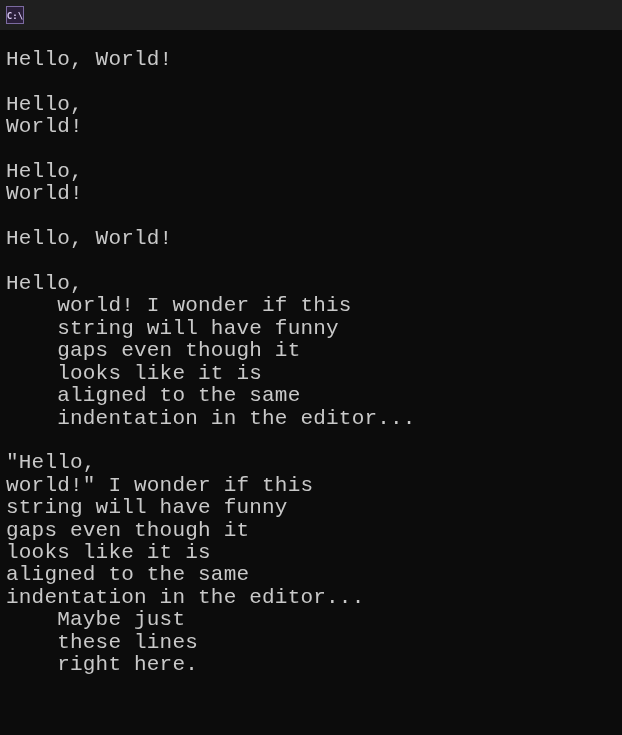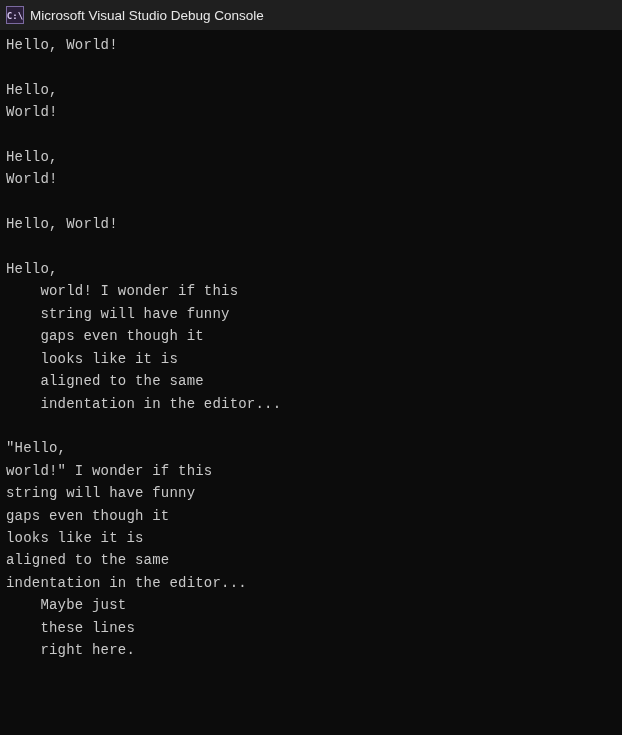--- a/index.html
+++ b/index.html
@@ -21,40 +21,39 @@
       height: 18px;
       flex-shrink: 0;
     }
     .title {
       color: #e8e8e8;
       font-family: "Segoe UI", Tahoma, sans-serif;
       font-size: 13.5px;
       white-space: nowrap;
     }
     .console {
-      padding: 4px 6px 6px 6px;
+      padding: 19px 6px 6px 6px;
       color: #c9c9c9;
-      font-size: 14px;
+      font-size: 21px;
       line-height: 22.4px;
       white-space: pre;
       font-family: Consolas, 'Courier New', monospace;
       letter-spacing: 0.2px;
     }
   </style>
 </head>
 <body>
 
 <div class="titlebar">
   <span class="app-icon">
     <svg viewBox="0 0 18 18" width="18" height="18">
       <rect x="0.5" y="0.5" width="17" height="17" fill="#2b1f3a" stroke="#7b6aa0" stroke-width="1"></rect>
       <text x="9" y="12.5" text-anchor="middle" font-family="Consolas, monospace" font-size="9" fill="#d8c8f0" font-weight="bold">C:\</text>
     </svg>
   </span>
-  <span class="title">Microsoft Visual Studio Debug Console</span>
 </div>
 
 <pre class="console">Hello, World!
 
 Hello,
 World!
 
 Hello,
 World!
 

